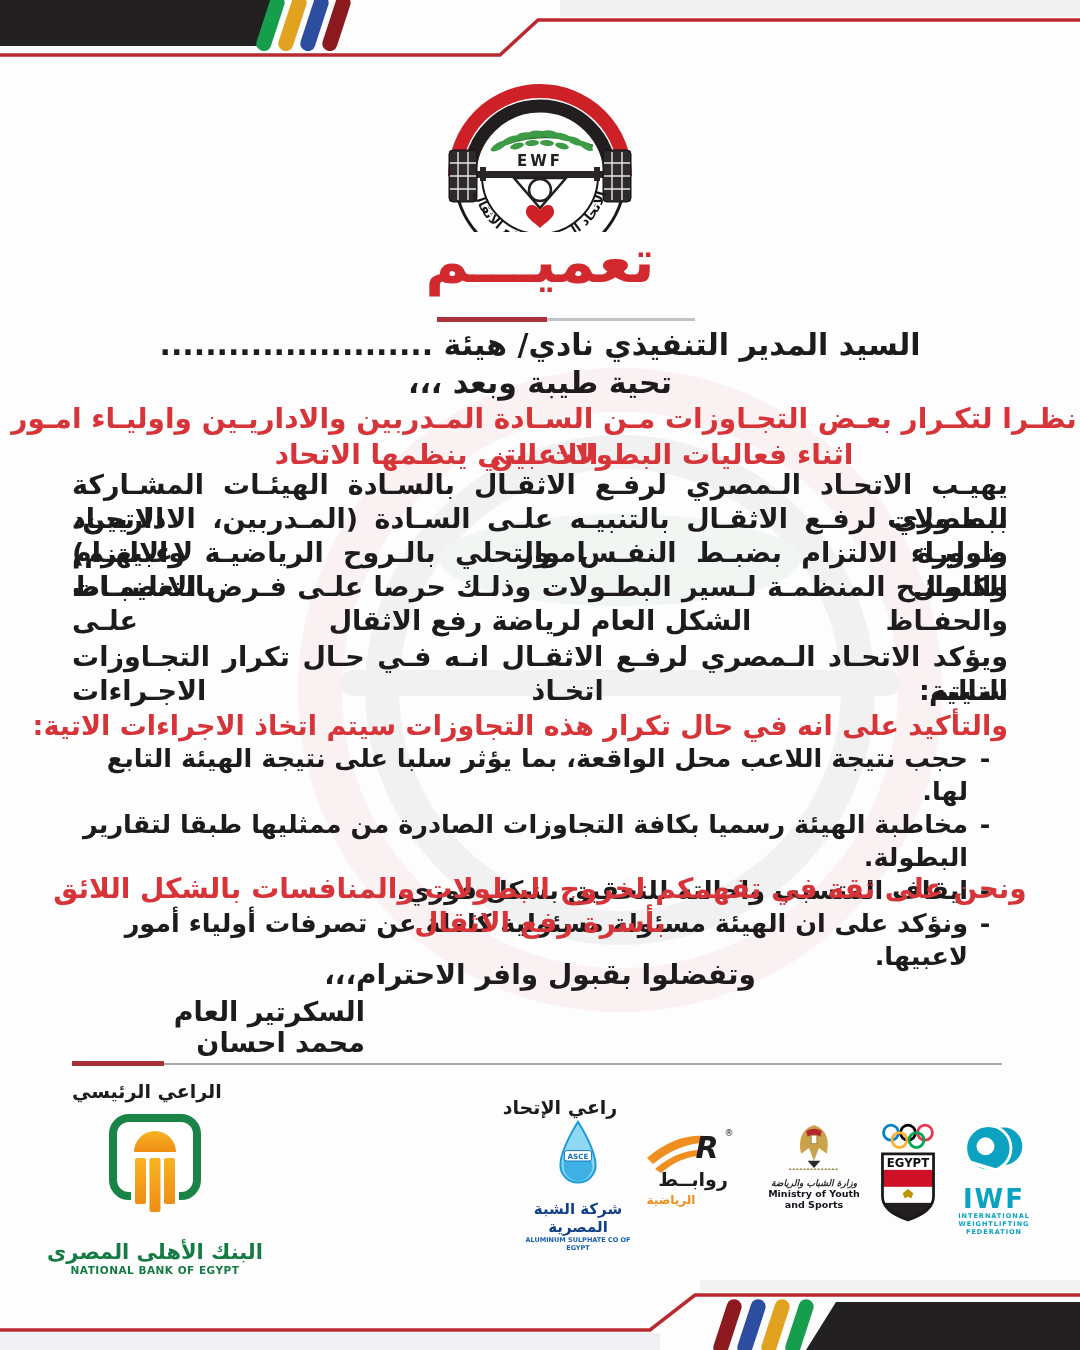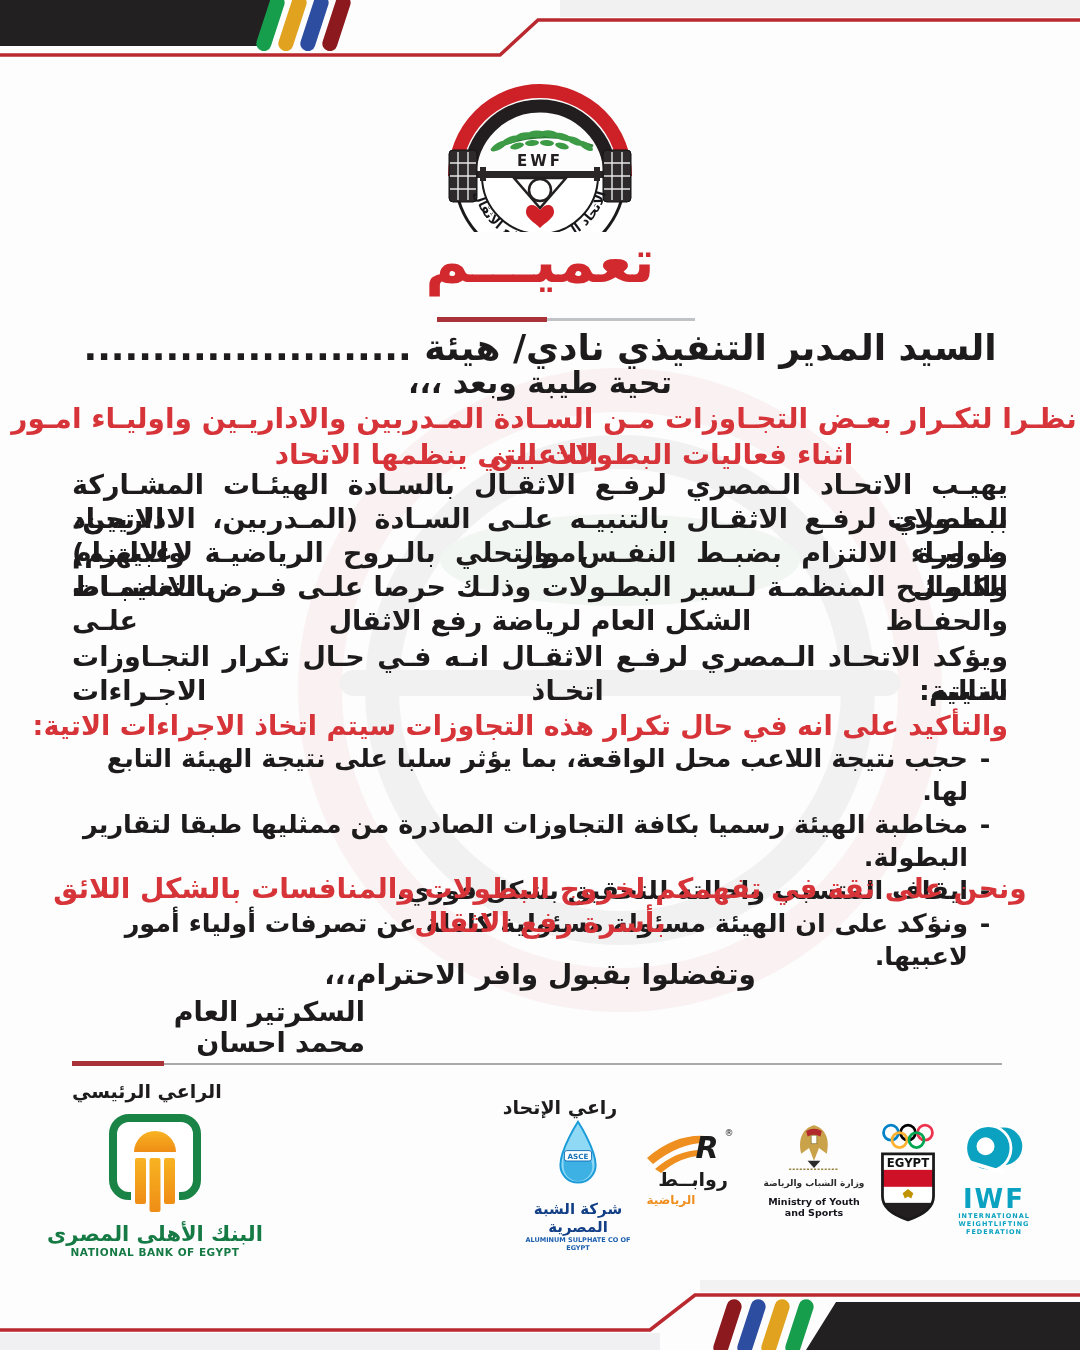--- a/index.html
+++ b/index.html
@@ -6,21 +6,21 @@
   .page{
     position:relative;width:1080px;height:1350px;margin:0 auto;
     background:#fdfdfe;overflow:hidden;direction:rtl;
     font-family:"DejaVu Sans",sans-serif;
   }
   .abs{position:absolute;}
   .ar{font-weight:bold;color:#1d1b1c;}
   .red{color:#d63438;}
   .center{left:0;right:0;text-align:center;}
   .title{top:226px;font-size:60px;font-weight:bold;color:#d2292f;}
-  .sal1{top:327px;font-size:36px;}
+  .sal1{top:327px;font-size:30px;}
   .sal2{top:365px;font-size:30px;}
   .introline{font-size:28px;line-height:36px;}
   .bodyblock{left:72px;right:72px;top:468px;}
   .bline{font-size:27px;line-height:34px;height:34px;white-space:nowrap;}
   .jline{text-align:justify;text-align-last:justify;white-space:normal;}
   .cline{text-align:center;}
   .rline{text-align:right;}
   .confirm{left:72px;right:72px;top:640px;}
   .emph{right:72px;top:710px;font-size:27px;}
   .bullets{left:72px;right:78px;top:742px;}
@@ -29,29 +29,29 @@
   .closing{top:872px;font-size:28px;line-height:34px;}
   .regards{top:958px;font-size:28px;}
   .sig{left:150px;width:215px;top:996px;text-align:right;font-size:27px;line-height:31px;}
   .rule-red{left:72px;top:1061px;width:92px;height:5px;background:#a83238;}
   .rule-gray{left:72px;top:1063px;width:930px;height:2px;background:#a9a9ac;}
   .sponsor-label{top:1080px;font-size:19px;}
   .lbl-main{left:72px;}
   .lbl-fed{left:480px;width:160px;text-align:center;margin-top:16px;}
   .spblock{text-align:center;}
   .nbe{left:46px;width:218px;top:1114px;}
-  .nbe-ar{font-size:21px;color:#157a43;font-weight:bold;margin-top:0;}
+  .nbe-ar{font-size:21px;color:#157a43;font-weight:bold;margin-top:18px;}
   .nbe-en{font-size:10.5px;color:#157a43;font-weight:bold;letter-spacing:.5px;direction:ltr;text-align:center;}
   .asce{left:517px;width:122px;top:1120px;}
   .asce-ar{font-size:15px;color:#123f86;font-weight:bold;margin-top:2px;}
   .asce-en{font-size:6.5px;color:#1b5fae;font-weight:bold;direction:ltr;}
   .rawabet{left:636px;width:110px;top:1124px;}
   .ministry{left:760px;width:108px;top:1122px;}
-  .min-ar{font-size:9px;color:#2c2c2c;font-weight:bold;}
-  .min-en{font-size:9.5px;color:#14141c;font-weight:bold;direction:ltr;margin-top:8px;}
+  .min-ar{font-size:9px;color:#2c2c2c;font-weight:bold;font-style:italic;}
+  .min-en{font-size:9.5px;color:#14141c;font-weight:bold;direction:ltr;}
   .olympic{left:866px;width:84px;top:1122px;}
   .iwf{left:946px;width:96px;top:1120px;}
   .iwf-cap{font-size:6.5px;line-height:8px;color:#0aa2c0;font-weight:bold;letter-spacing:1px;direction:ltr;}
   .watermark{left:200px;top:350px;width:840px;height:680px;opacity:0.05;pointer-events:none;}
   .u-red{left:437px;top:317px;width:110px;height:5px;background:#aa3339;}
   .u-gray{left:547px;top:318px;width:148px;height:3px;background:#bfc3c6;}
 </style>
 </head>
 <body>
 

